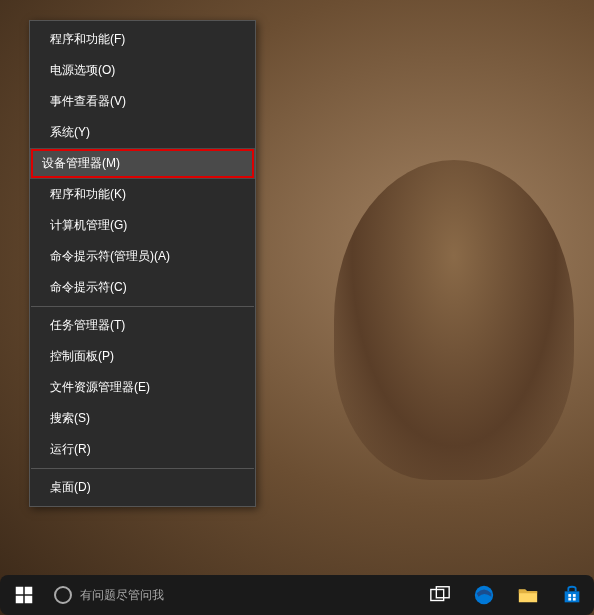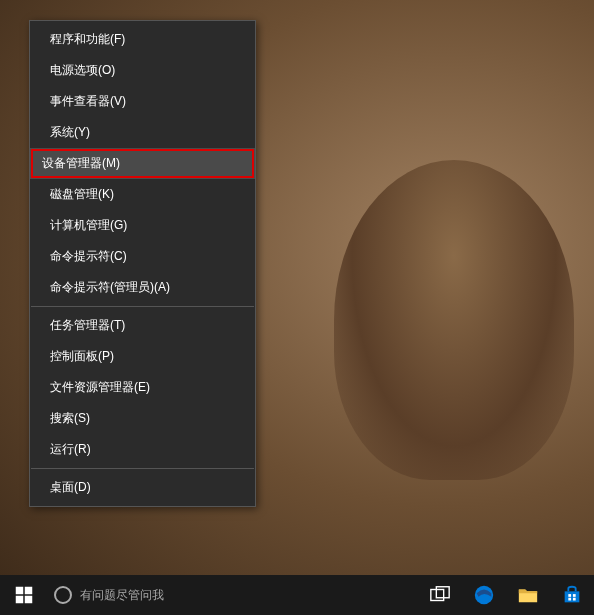--- a/index.html
+++ b/index.html
@@ -63,20 +63,21 @@
     }
     .taskbar {
       position: absolute;
       bottom: 0;
       left: 0;
       right: 0;
       height: 40px;
       background: #1a1a1a;
       display: flex;
       align-items: center;
+      border-radius: 8px;
     }
     .start-button {
       width: 48px;
       height: 40px;
       display: flex;
       align-items: center;
       justify-content: center;
       cursor: pointer;
     }
     .start-button svg { width: 18px; height: 18px; }
@@ -118,24 +119,24 @@
 <body>
 
 <div class="desktop-bg"></div>
 
 <div class="context-menu" id="context-menu">
     <div class="menu-item"><span>程序和功能(F)</span></div>
     <div class="menu-item"><span>电源选项(O)</span></div>
     <div class="menu-item"><span>事件查看器(V)</span></div>
     <div class="menu-item"><span>系统(Y)</span></div>
     <div class="menu-item highlighted"><span>设备管理器(M)</span></div>
-    <div class="menu-item"><span>磁盘管理(K)</span></div>
+    <div class="menu-item"><span>程序和功能(K)</span></div>
     <div class="menu-item"><span>计算机管理(G)</span></div>
+    <div class="menu-item"><span>命令提示符(管理员)(A)</span></div>
     <div class="menu-item"><span>命令提示符(C)</span></div>
-    <div class="menu-item"><span>命令提示符(管理员)(A)</span></div>
     <div class="menu-separator"></div>
     <div class="menu-item"><span>任务管理器(T)</span></div>
     <div class="menu-item"><span>控制面板(P)</span></div>
     <div class="menu-item"><span>文件资源管理器(E)</span></div>
     <div class="menu-item"><span>搜索(S)</span></div>
     <div class="menu-item"><span>运行(R)</span></div>
     <div class="menu-separator"></div>
     <div class="menu-item"><span>桌面(D)</span></div>
   </div>
 

